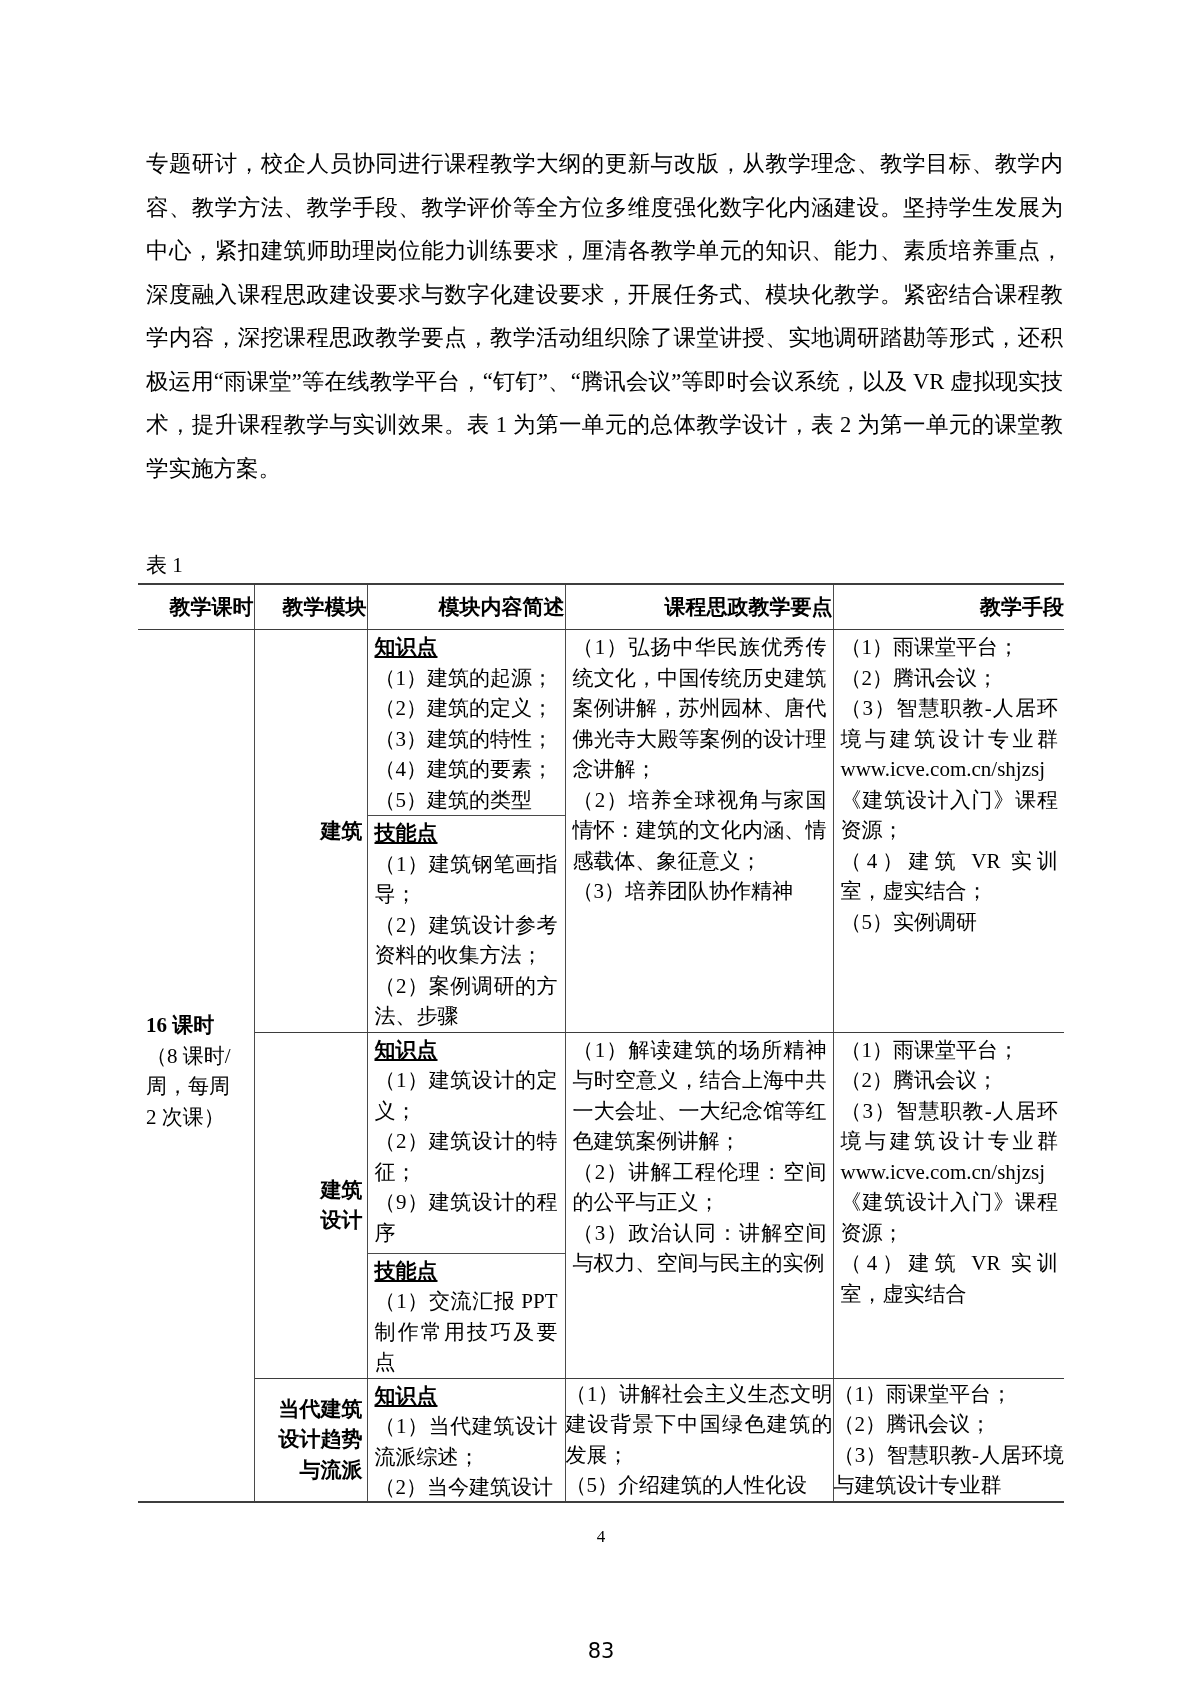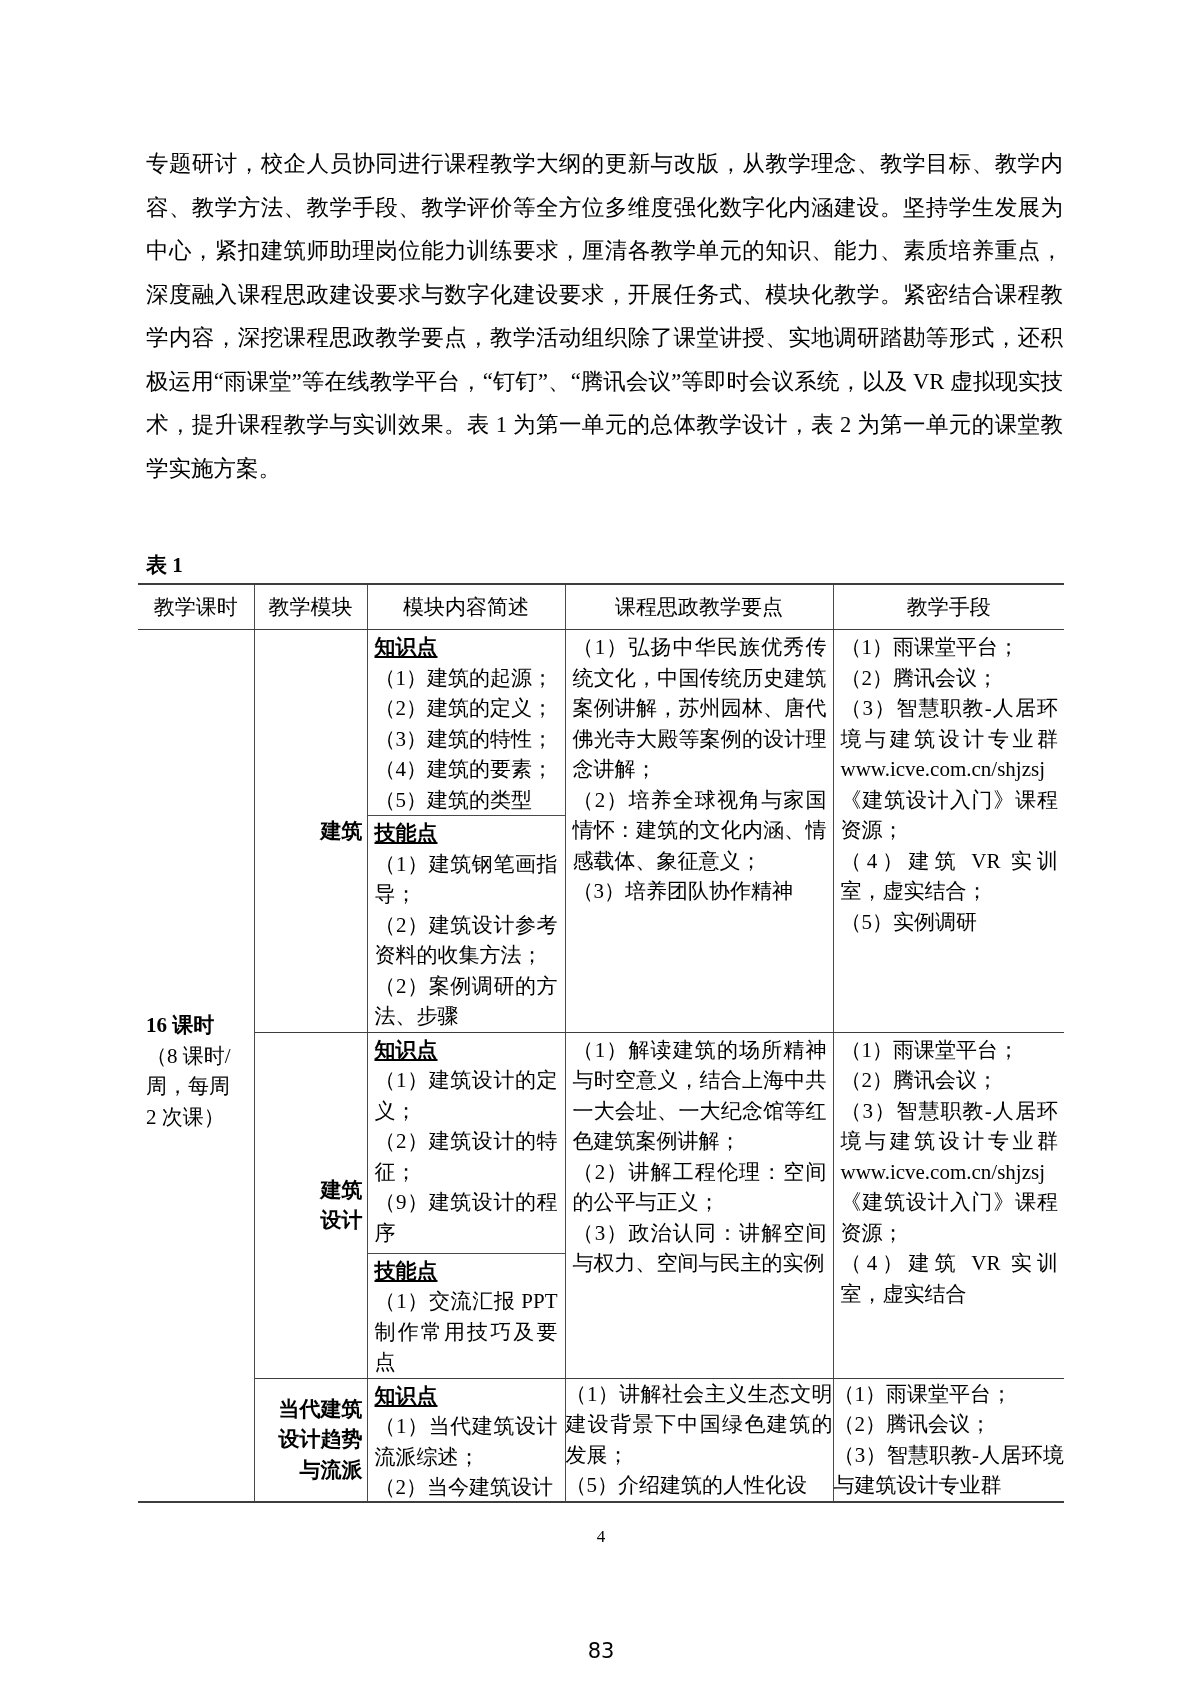--- a/index.html
+++ b/index.html
@@ -7,30 +7,30 @@
     width:1200px;height:1683px;position:relative;overflow:hidden;
     font-family:"Liberation Serif","DejaVu Serif",serif;color:#000;
   }
   .para{
     position:absolute;left:146px;top:142px;width:917px;
     font-size:22.5px;line-height:43.5px;text-align:justify;
   }
   .caption{
     position:absolute;left:146px;top:551px;width:917px;
     display:flex;justify-content:space-between;align-items:flex-end;
-    font-size:21px;font-weight:bold;
+    font-size:21px;font-weight:normal;
   }
   .tablewrap{position:absolute;left:138px;top:583px;width:926px;}
   table.tdt{
     width:926px;border-collapse:collapse;table-layout:fixed;
     border-top:2px solid #3d3d3d;border-bottom:2px solid #3d3d3d;
     font-size:21px;line-height:30.5px;
   }
   .tdt th{
-    font-size:21px;font-weight:normal;text-align:center;vertical-align:middle;
+    font-size:21px;font-weight:bold;text-align:right;vertical-align:middle;
     height:44px;border-bottom:1.5px solid #3d3d3d;padding:0;
   }
   .tdt th+th, .tdt td+td{border-left:1px solid #4a4a4a;}
   .tdt td{vertical-align:top;padding:0;}
   .tdt .row-sep td{border-bottom:1.5px solid #3d3d3d;}
   td.c-hours{
     vertical-align:middle;text-align:left;padding:0 6px 0 8px;
     border-right:1px solid #4a4a4a;
   }
   .hours-main{font-weight:bold;margin-top:12px;}

